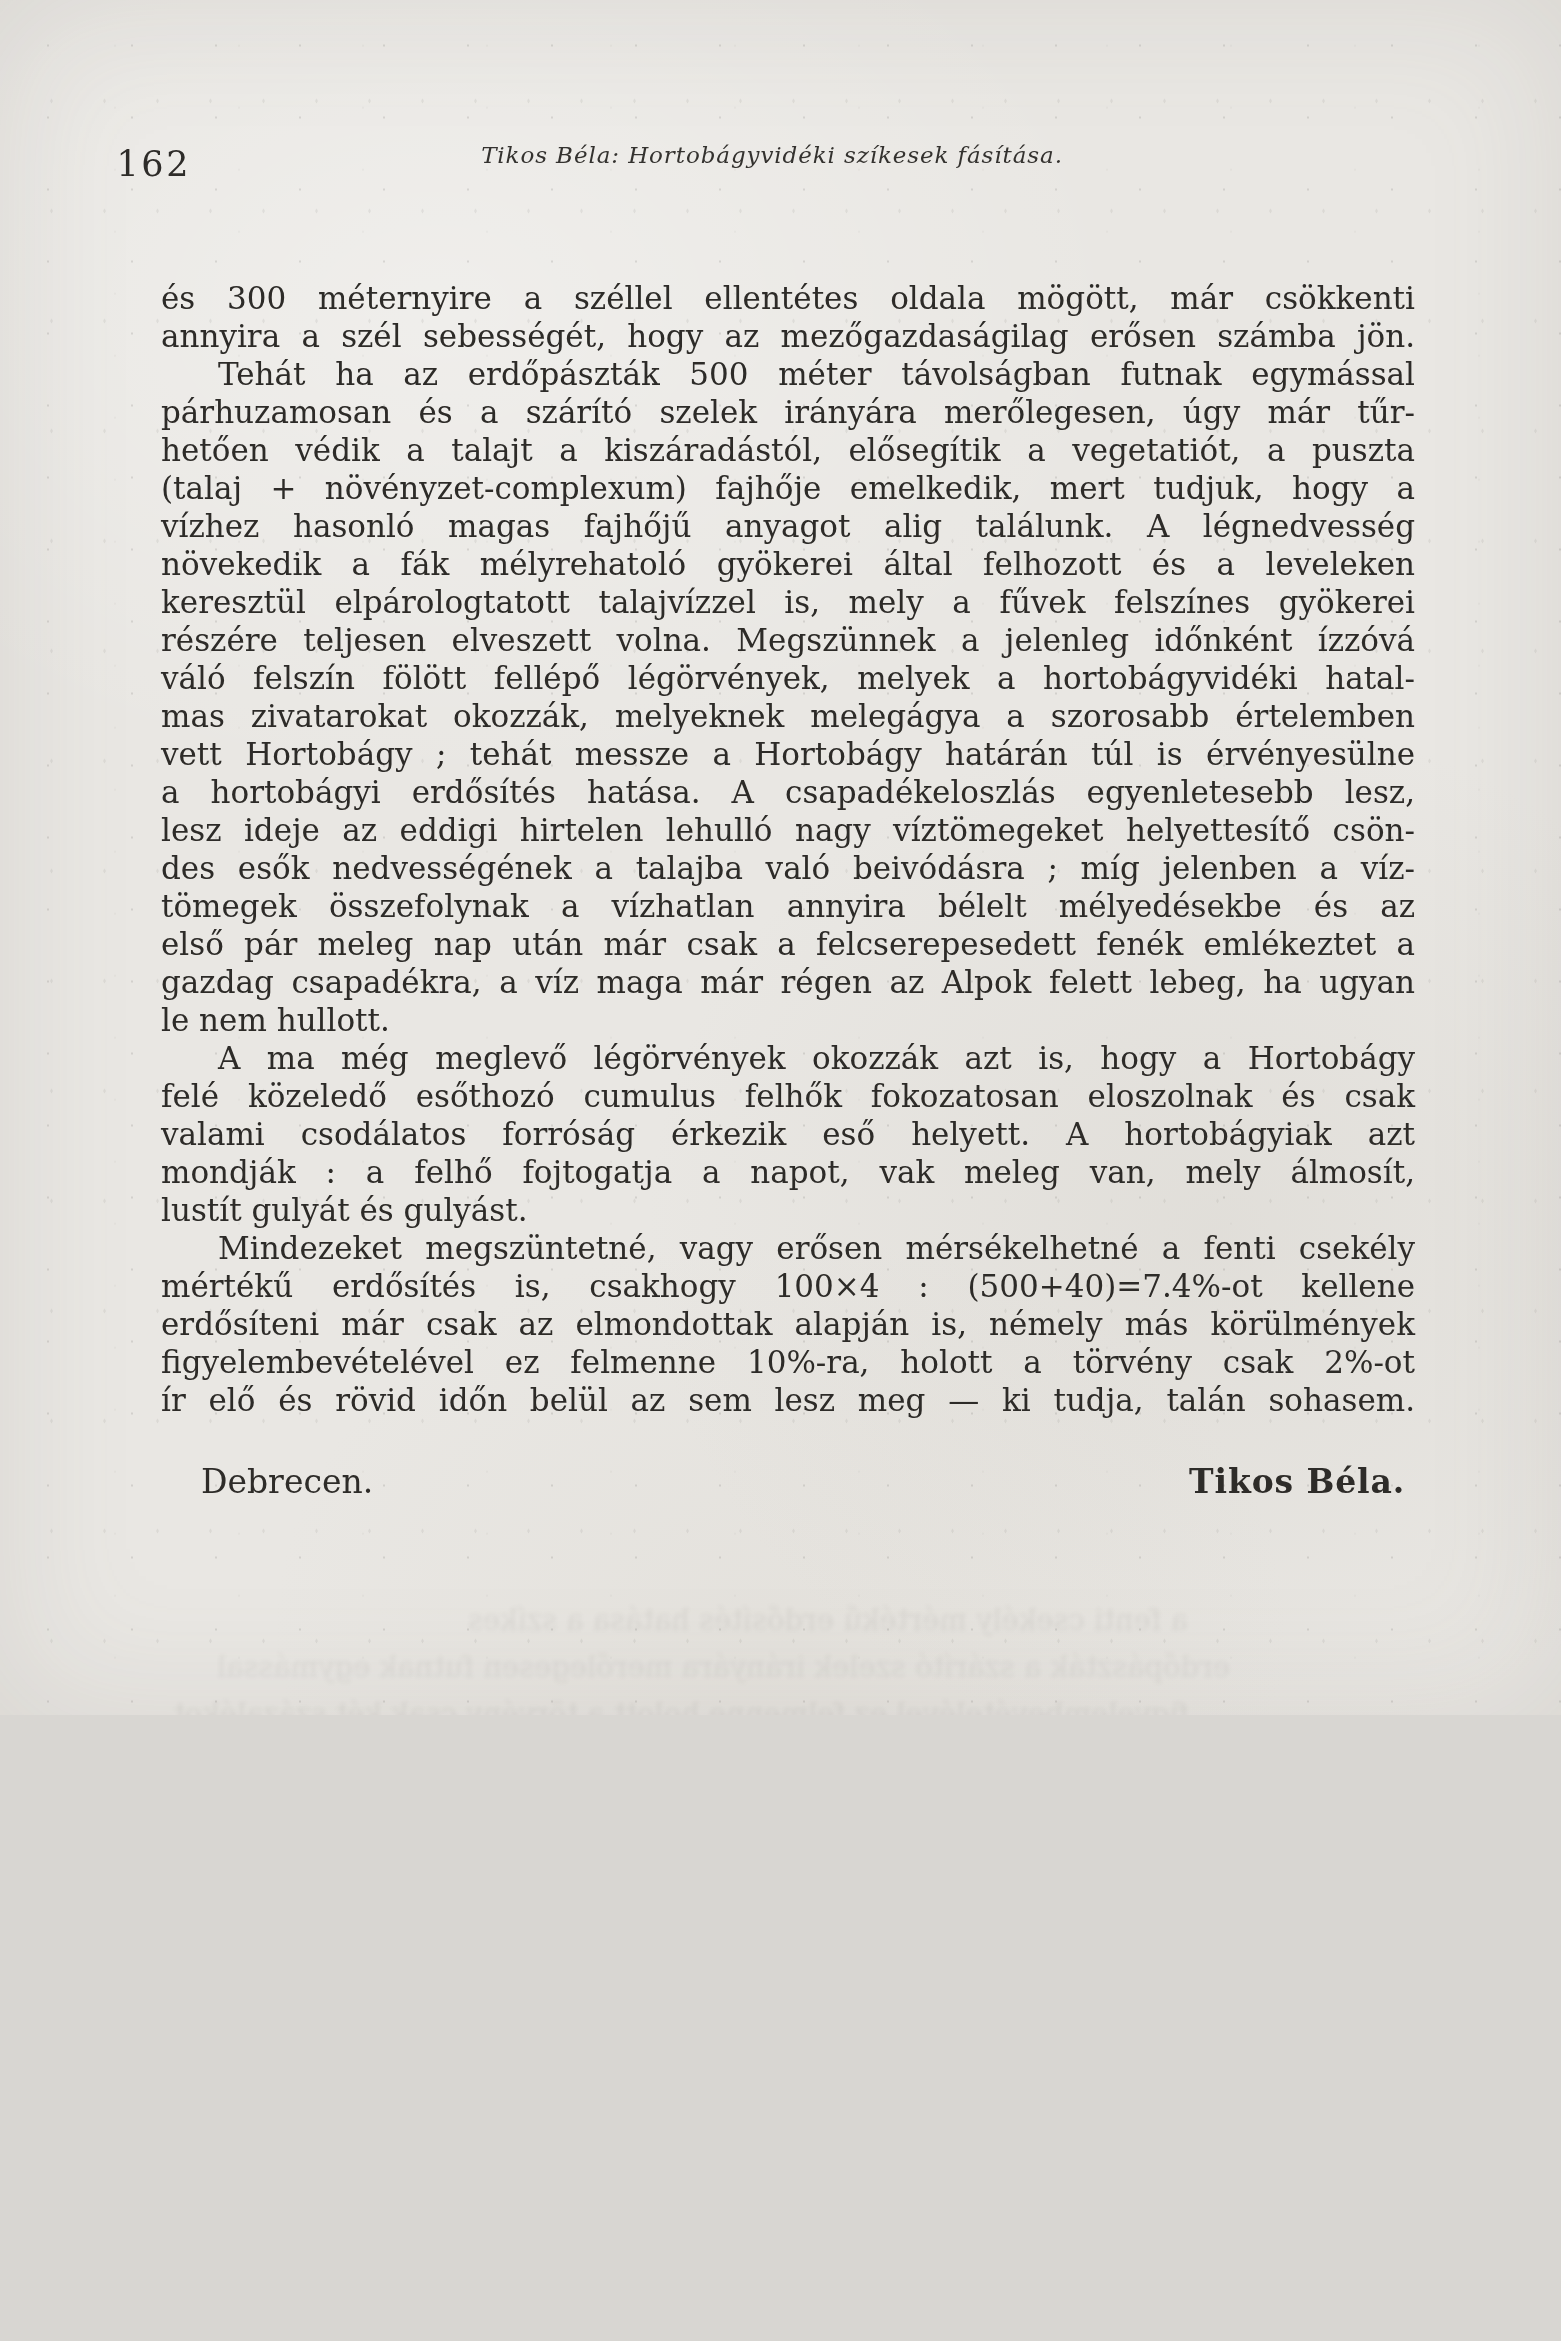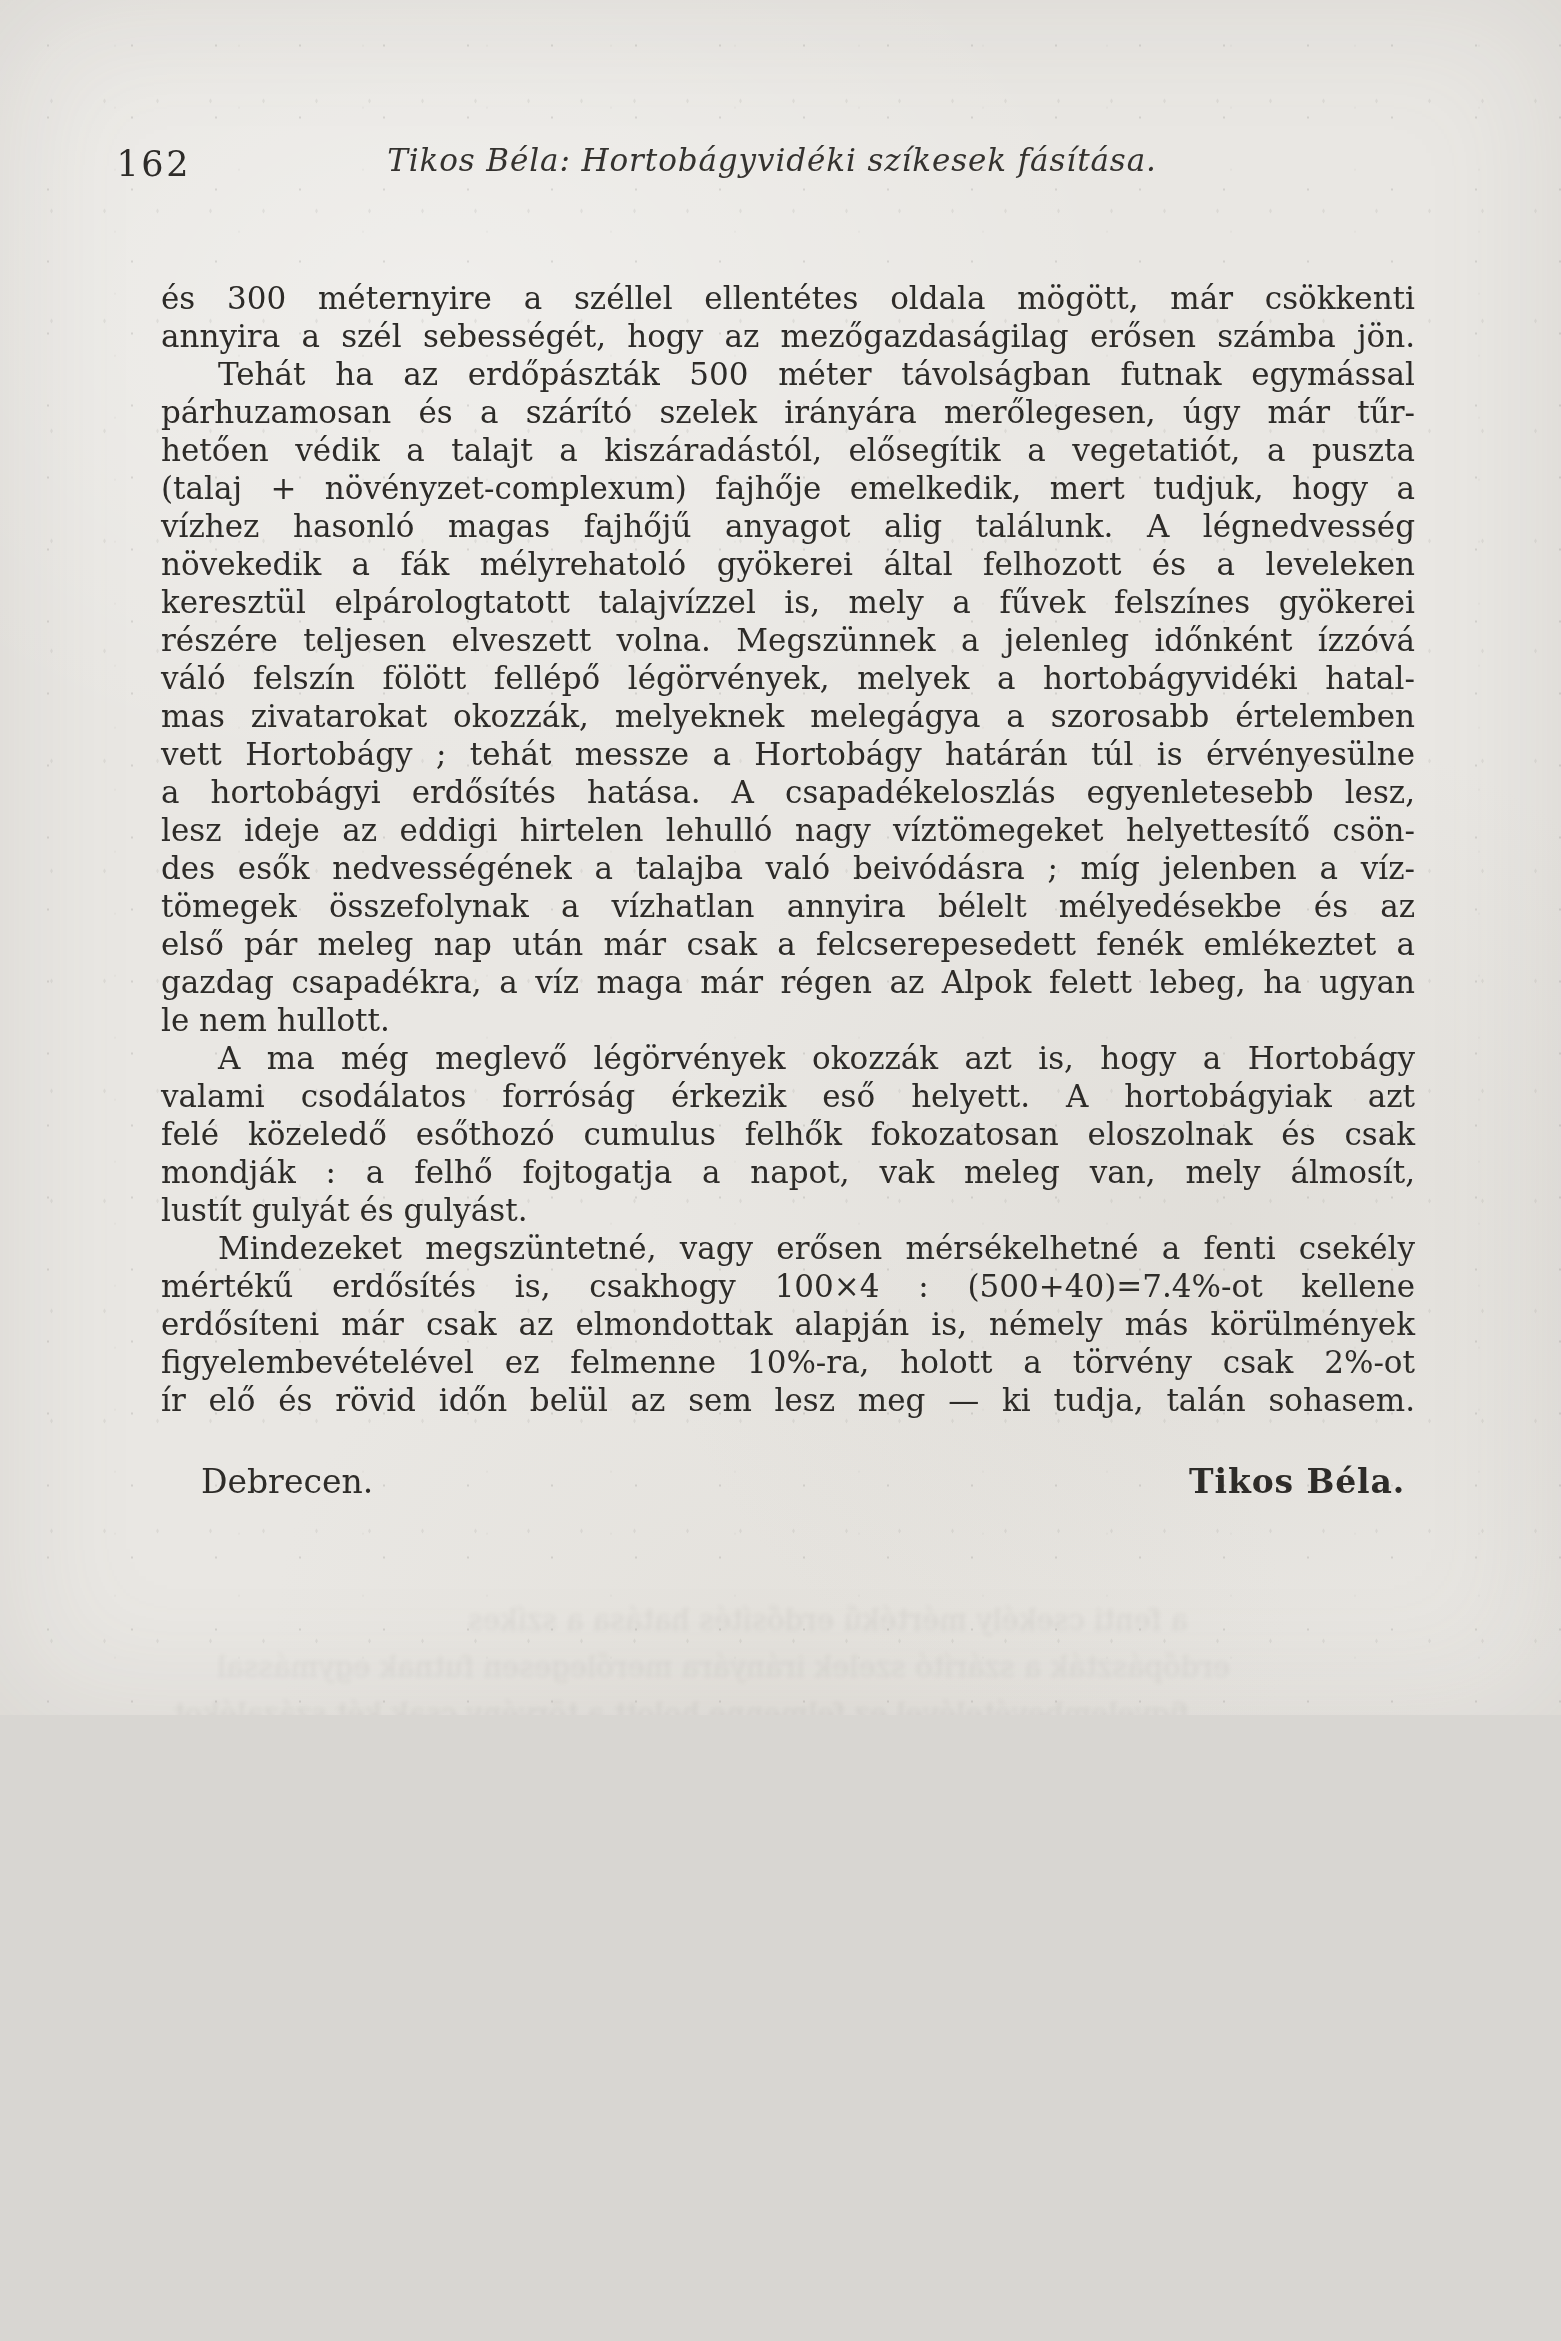--- a/index.html
+++ b/index.html
@@ -25,21 +25,21 @@
       radial-gradient(rgba(90,88,84,.16) 0.9px, transparent 1.2px),
       radial-gradient(rgba(120,118,112,.12) 0.9px, transparent 1.3px),
       radial-gradient(rgba(150,148,142,.10) 1px, transparent 1.5px);
     background-size: 84px 72px, 53px 110px, 124px 62px;
     background-position: 6px 9.5px, 25px 46px, 53px 14.7px;
   }
   .header-row{position:absolute;top:142px;left:113px;right:130px;height:43px;}
   .pagenum{position:absolute;left:3.5px;top:1.7px;font-size:35px;letter-spacing:2.6px;}
   .running-title{
     position:absolute;left:0;right:0;top:0;text-align:center;
-    font-style:italic;font-size:31px;letter-spacing:0.9px;color:#34322f;
+    font-style:italic;font-size:23px;letter-spacing:0.9px;color:#34322f;
   }
   .body-text{position:absolute;left:161px;top:279px;width:1254px;}
   .bline{
     height:38px;line-height:38px;font-size:31px;
     text-align:justify;text-align-last:justify;text-justify:inter-word;
     white-space:normal;overflow:visible;color:#2d2b28;
   }
   .bline.indent{text-indent:57px;}
   .bline.noJust{text-align:right;text-align-last:left;}
   .sig-row{position:absolute;left:161px;top:1462px;width:1254px;height:40px;line-height:40px;font-size:33px;}
@@ -97,22 +97,22 @@
       <div class="bline">mas zivatarokat okozzák, melyeknek melegágya a szorosabb értelemben</div>
       <div class="bline">vett Hortobágy ; tehát messze a Hortobágy határán túl is érvényesülne</div>
       <div class="bline">a hortobágyi erdősítés hatása. A csapadékeloszlás egyenletesebb lesz,</div>
       <div class="bline">lesz ideje az eddigi hirtelen lehulló nagy víztömegeket helyettesítő csön-</div>
       <div class="bline">des esők nedvességének a talajba való beivódásra ; míg jelenben a víz-</div>
       <div class="bline">tömegek összefolynak a vízhatlan annyira bélelt mélyedésekbe és az</div>
       <div class="bline">első pár meleg nap után már csak a felcserepesedett fenék emlékeztet a</div>
       <div class="bline">gazdag csapadékra, a víz maga már régen az Alpok felett lebeg, ha ugyan</div>
       <div class="bline noJust">le nem hullott.</div>
       <div class="bline indent">A ma még meglevő légörvények okozzák azt is, hogy a Hortobágy</div>
+      <div class="bline">felé közeledő esőthozó cumulus felhők fokozatosan eloszolnak és csak</div>
       <div class="bline">valami csodálatos forróság érkezik eső helyett. A hortobágyiak azt</div>
-      <div class="bline">felé közeledő esőthozó cumulus felhők fokozatosan eloszolnak és csak</div>
       <div class="bline">mondják : a felhő fojtogatja a napot, vak meleg van, mely álmosít,</div>
       <div class="bline noJust">lustít gulyát és gulyást.</div>
       <div class="bline indent">Mindezeket megszüntetné, vagy erősen mérsékelhetné a fenti csekély</div>
       <div class="bline">mértékű erdősítés is, csakhogy 100×4 :  (500+40)=7.4%-ot  kellene</div>
       <div class="bline">erdősíteni már csak az elmondottak alapján is, némely más körülmények</div>
       <div class="bline">figyelembevételével ez felmenne 10%-ra, holott a törvény csak 2%-ot</div>
       <div class="bline">ír elő és rövid időn belül az sem lesz meg — ki tudja, talán sohasem.</div>
     </div>
 
   <div class="sig-row">

